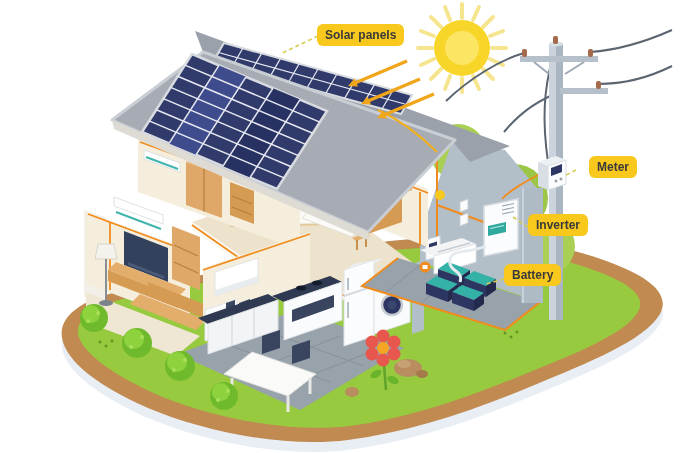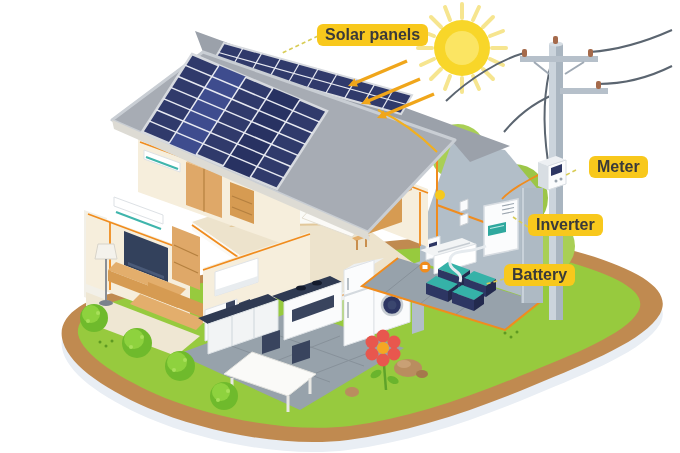--- a/index.html
+++ b/index.html
@@ -1,20 +1,20 @@
 <!DOCTYPE html>
 <html><head>
 <meta charset="utf-8">
 <style>
   html,body{margin:0;padding:0;background:#ffffff;}
   #stage{position:relative;width:680px;height:453px;overflow:hidden;background:#ffffff;
          font-family:"Liberation Sans", sans-serif;}
   #scene{position:absolute;left:0;top:0;}
   .callout{position:absolute;background:#F8C81C;color:#3A3A3A;font-weight:bold;
-           font-size:16px;line-height:14px;padding:4px 8px;border-radius:6px;
+           font-size:12px;line-height:14px;padding:4px 8px;border-radius:6px;
            white-space:nowrap;z-index:5;}
 </style>
 </head>
 <body>
 
 <div id="stage">
 
 <svg id="scene" width="680" height="453" viewBox="0 0 680 453">
 
   <g>

